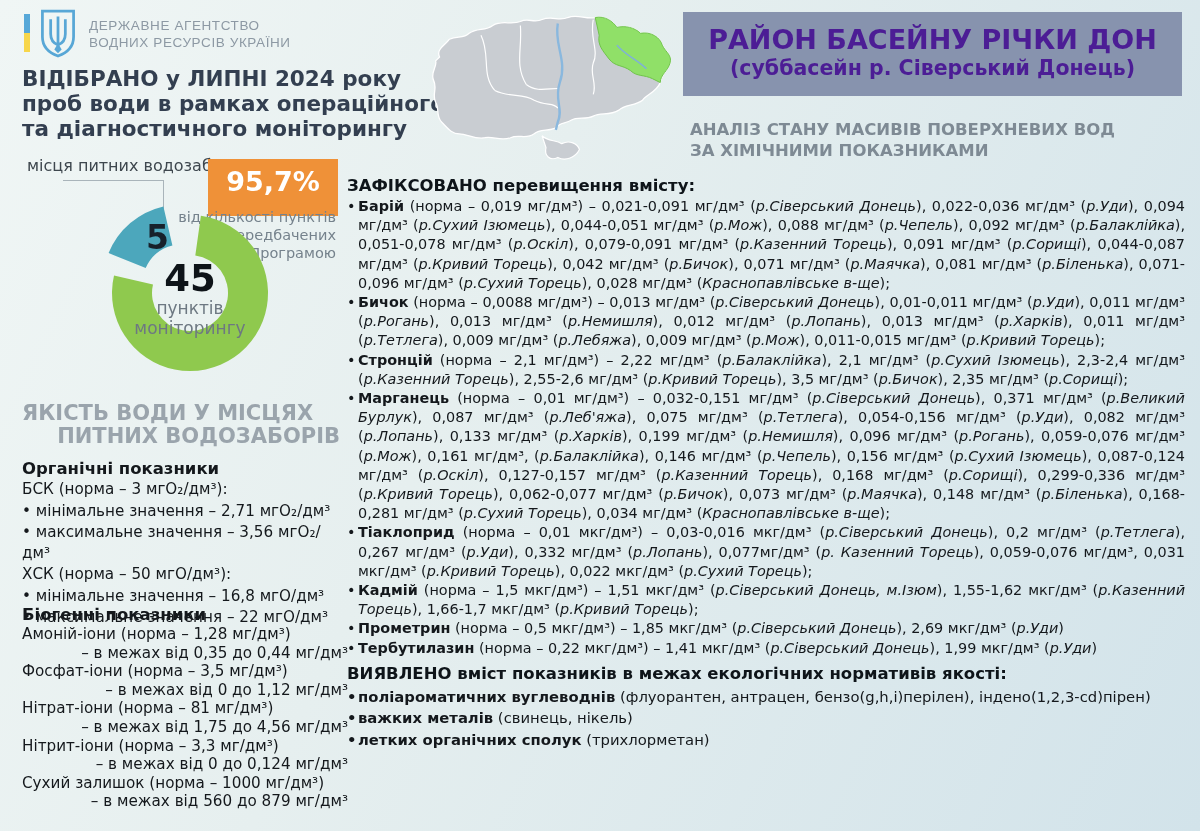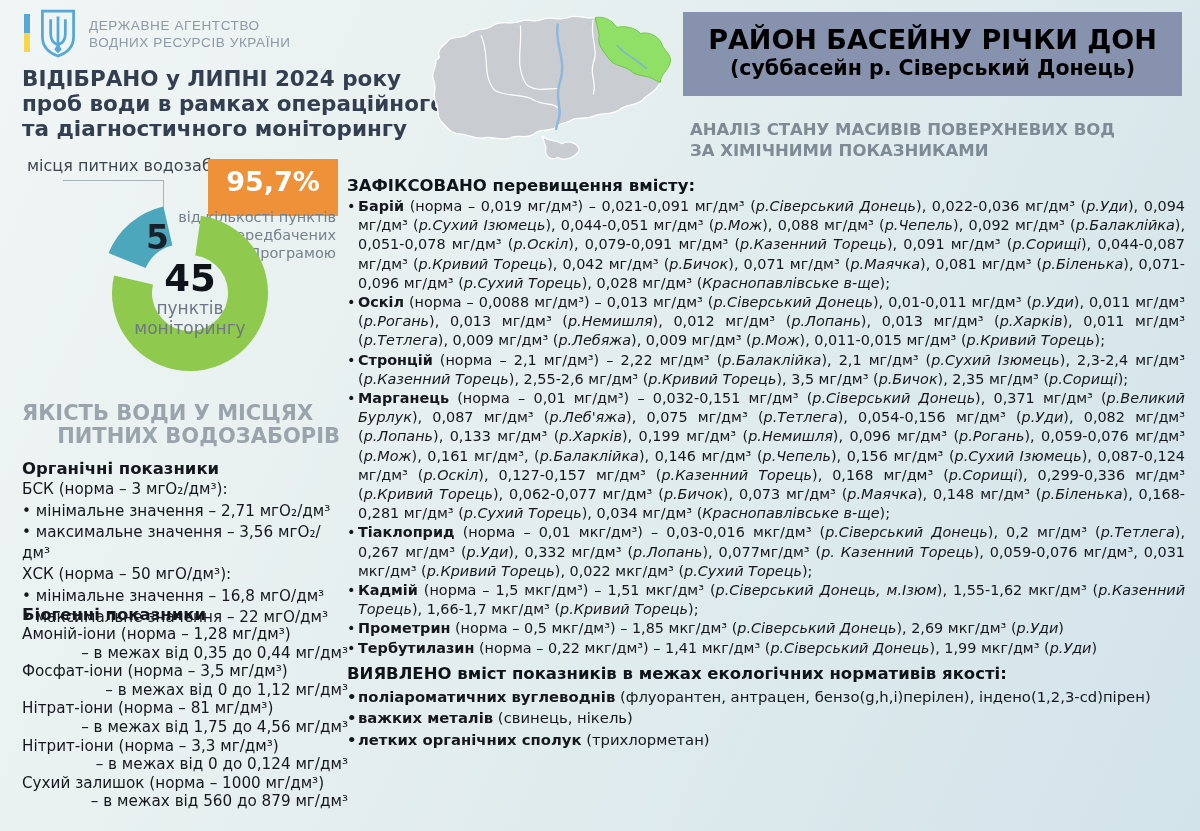--- a/index.html
+++ b/index.html
@@ -40,21 +40,21 @@
   .quality-heading .l2{text-align:right;}
 
   .indicators{left:22px;top:458px;width:326px;font-size:15.2px;line-height:21.3px;color:#14181c;}
   .indicators .hd{font-weight:bold;font-size:16.5px;}
   .biogenic{left:22px;top:604px;width:326px;font-size:15.2px;line-height:18.6px;color:#14181c;}
   .biogenic .hd{font-weight:bold;font-size:16.5px;line-height:21px;}
   .biogenic .range{text-align:right;}
 
   
   .region-box{left:683px;top:12px;width:499px;height:84px;background:#8793ae;
-    color:#000000;text-align:center;font-weight:bold;}
+    color:#4c1d95;text-align:center;font-weight:bold;}
   .region-box .l1{font-size:27px;line-height:30px;padding-top:13px;}
   .region-box .l2{font-size:20.5px;line-height:26px;}
   .analysis{left:690px;top:119px;font-weight:bold;font-size:16.5px;
     line-height:21px;color:#7e8a94;}
 
   .main-list{left:347px;top:176px;width:838px;}
   .main-list .hd{font-weight:bold;font-size:16.5px;line-height:20px;color:#0e1419;}
   ul.bullets{list-style:none;margin:1px 0 0 0;padding:0;}
   ul.exceed{font-size:14.4px;line-height:19.2px;text-align:justify;}
   ul.exceed li{position:relative;padding-left:11px;}
@@ -165,21 +165,21 @@
   </div>
   <div class="abs analysis">
     <div>АНАЛІЗ СТАНУ МАСИВІВ ПОВЕРХНЕВИХ ВОД</div>
     <div>ЗА ХІМІЧНИМИ ПОКАЗНИКАМИ</div>
   </div>
 
   <div class="abs main-list">
     <div class="hd">ЗАФІКСОВАНО перевищення вмісту:</div>
     <ul class="bullets exceed">
       <li><b>Барій</b> (норма – 0,019 мг/дм³) – 0,021-0,091 мг/дм³ (<i>р.Сіверський Донець</i>), 0,022-0,036 мг/дм³ (<i>р.Уди</i>), 0,094 мг/дм³ (<i>р.Сухий Ізюмець</i>), 0,044-0,051 мг/дм³ (<i>р.Мож</i>), 0,088 мг/дм³ (<i>р.Чепель</i>), 0,092 мг/дм³ (<i>р.Балаклійка</i>), 0,051-0,078 мг/дм³ (<i>р.Оскіл</i>), 0,079-0,091 мг/дм³ (<i>р.Казенний Торець</i>), 0,091 мг/дм³ (<i>р.Сорищі</i>), 0,044-0,087 мг/дм³ (<i>р.Кривий Торець</i>), 0,042 мг/дм³ (<i>р.Бичок</i>), 0,071 мг/дм³ (<i>р.Маячка</i>), 0,081 мг/дм³ (<i>р.Біленька</i>), 0,071-0,096 мг/дм³ (<i>р.Сухий Торець</i>), 0,028 мг/дм³ (<i>Краснопавлівське в-ще</i>);</li>
-      <li><b>Оскіл</b> (норма – 0,0088 мг/дм³) – 0,013 мг/дм³ (<i>р.Сіверський Донець</i>), 0,01-0,011 мг/дм³ (<i>р.Уди</i>), 0,011 мг/дм³ (<i>р.Рогань</i>), 0,013 мг/дм³ (<i>р.Немишля</i>), 0,012 мг/дм³ (<i>р.Лопань</i>), 0,013 мг/дм³ (<i>р.Харків</i>), 0,011 мг/дм³ (<i>р.Тетлега</i>), 0,009 мг/дм³ (<i>р.Лебяжа</i>), 0,009 мг/дм³ (<i>р.Мож</i>), 0,011-0,015 мг/дм³ (<i>р.Кривий Торець</i>);</li>
+      <li><b>Бичок</b> (норма – 0,0088 мг/дм³) – 0,013 мг/дм³ (<i>р.Сіверський Донець</i>), 0,01-0,011 мг/дм³ (<i>р.Уди</i>), 0,011 мг/дм³ (<i>р.Рогань</i>), 0,013 мг/дм³ (<i>р.Немишля</i>), 0,012 мг/дм³ (<i>р.Лопань</i>), 0,013 мг/дм³ (<i>р.Харків</i>), 0,011 мг/дм³ (<i>р.Тетлега</i>), 0,009 мг/дм³ (<i>р.Лебяжа</i>), 0,009 мг/дм³ (<i>р.Мож</i>), 0,011-0,015 мг/дм³ (<i>р.Кривий Торець</i>);</li>
       <li><b>Стронцій</b> (норма – 2,1 мг/дм³) – 2,22 мг/дм³ (<i>р.Балаклійка</i>), 2,1 мг/дм³ (<i>р.Сухий Ізюмець</i>), 2,3-2,4 мг/дм³ (<i>р.Казенний Торець</i>), 2,55-2,6 мг/дм³ (<i>р.Кривий Торець</i>), 3,5 мг/дм³ (<i>р.Бичок</i>), 2,35 мг/дм³ (<i>р.Сорищі</i>);</li>
       <li><b>Марганець</b> (норма – 0,01 мг/дм³) – 0,032-0,151 мг/дм³ (<i>р.Сіверський Донець</i>), 0,371 мг/дм³ (<i>р.Великий Бурлук</i>), 0,087 мг/дм³ (<i>р.Леб'яжа</i>), 0,075 мг/дм³ (<i>р.Тетлега</i>), 0,054-0,156 мг/дм³ (<i>р.Уди</i>), 0,082 мг/дм³ (<i>р.Лопань</i>), 0,133 мг/дм³ (<i>р.Харків</i>), 0,199 мг/дм³ (<i>р.Немишля</i>), 0,096 мг/дм³ (<i>р.Рогань</i>), 0,059-0,076 мг/дм³ (<i>р.Мож</i>), 0,161 мг/дм³, (<i>р.Балаклійка</i>), 0,146 мг/дм³ (<i>р.Чепель</i>), 0,156 мг/дм³ (<i>р.Сухий Ізюмець</i>), 0,087-0,124 мг/дм³ (<i>р.Оскіл</i>), 0,127-0,157 мг/дм³ (<i>р.Казенний Торець</i>), 0,168 мг/дм³ (<i>р.Сорищі</i>), 0,299-0,336 мг/дм³ (<i>р.Кривий Торець</i>), 0,062-0,077 мг/дм³ (<i>р.Бичок</i>), 0,073 мг/дм³ (<i>р.Маячка</i>), 0,148 мг/дм³ (<i>р.Біленька</i>), 0,168-0,281 мг/дм³ (<i>р.Сухий Торець</i>), 0,034 мг/дм³ (<i>Краснопавлівське в-ще</i>);</li>
       <li><b>Тіаклоприд</b> (норма – 0,01 мкг/дм³) – 0,03-0,016 мкг/дм³ (<i>р.Сіверський Донець</i>), 0,2 мг/дм³ (<i>р.Тетлега</i>), 0,267 мг/дм³ (<i>р.Уди</i>), 0,332 мг/дм³ (<i>р.Лопань</i>), 0,077мг/дм³ (<i>р. Казенний Торець</i>), 0,059-0,076 мг/дм³, 0,031 мкг/дм³ (<i>р.Кривий Торець</i>), 0,022 мкг/дм³ (<i>р.Сухий Торець</i>);</li>
       <li><b>Кадмій</b> (норма – 1,5 мкг/дм³) – 1,51 мкг/дм³ (<i>р.Сіверський Донець, м.Ізюм</i>), 1,55-1,62 мкг/дм³ (<i>р.Казенний Торець</i>), 1,66-1,7 мкг/дм³ (<i>р.Кривий Торець</i>);</li>
       <li><b>Прометрин</b> (норма – 0,5 мкг/дм³) – 1,85 мкг/дм³ (<i>р.Сіверський Донець</i>), 2,69 мкг/дм³ (<i>р.Уди</i>)</li>
       <li><b>Тербутилазин</b> (норма – 0,22 мкг/дм³) – 1,41 мкг/дм³ (<i>р.Сіверський Донець</i>), 1,99 мкг/дм³ (<i>р.Уди</i>)</li>
     </ul>
     <div class="detected-hd">ВИЯВЛЕНО вміст показників в межах екологічних нормативів якості:</div>
     <ul class="bullets detected">
       <li><b>поліароматичних вуглеводнів</b> (флуорантен, антрацен, бензо(g,h,i)перілен), індено(1,2,3-cd)пірен)</li>

